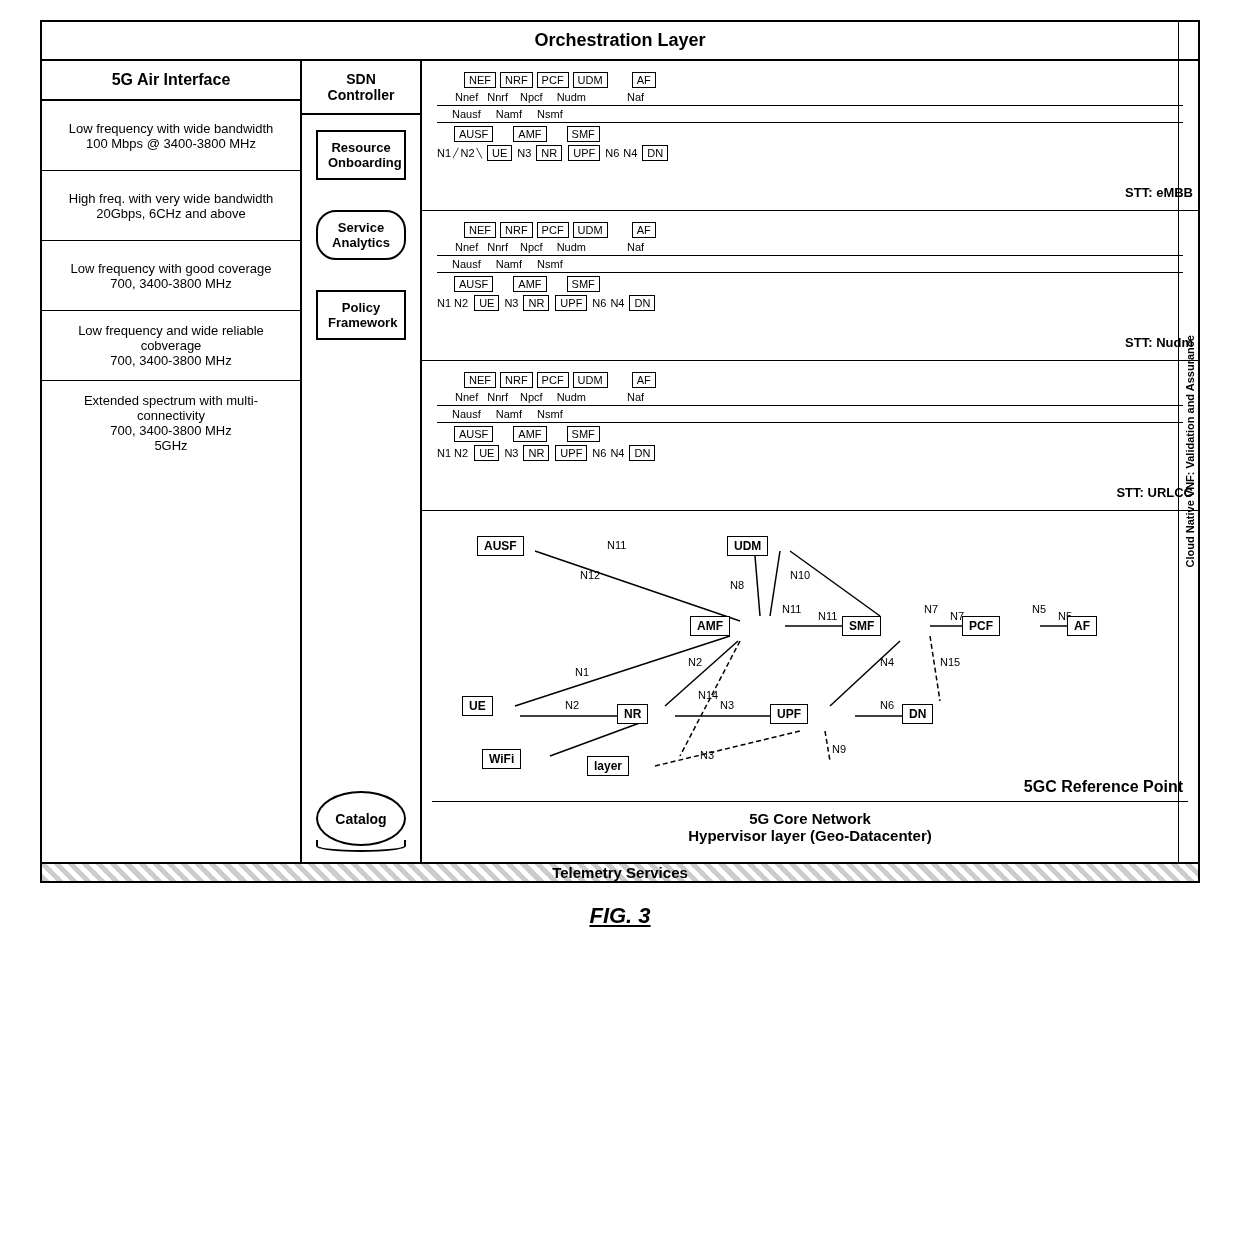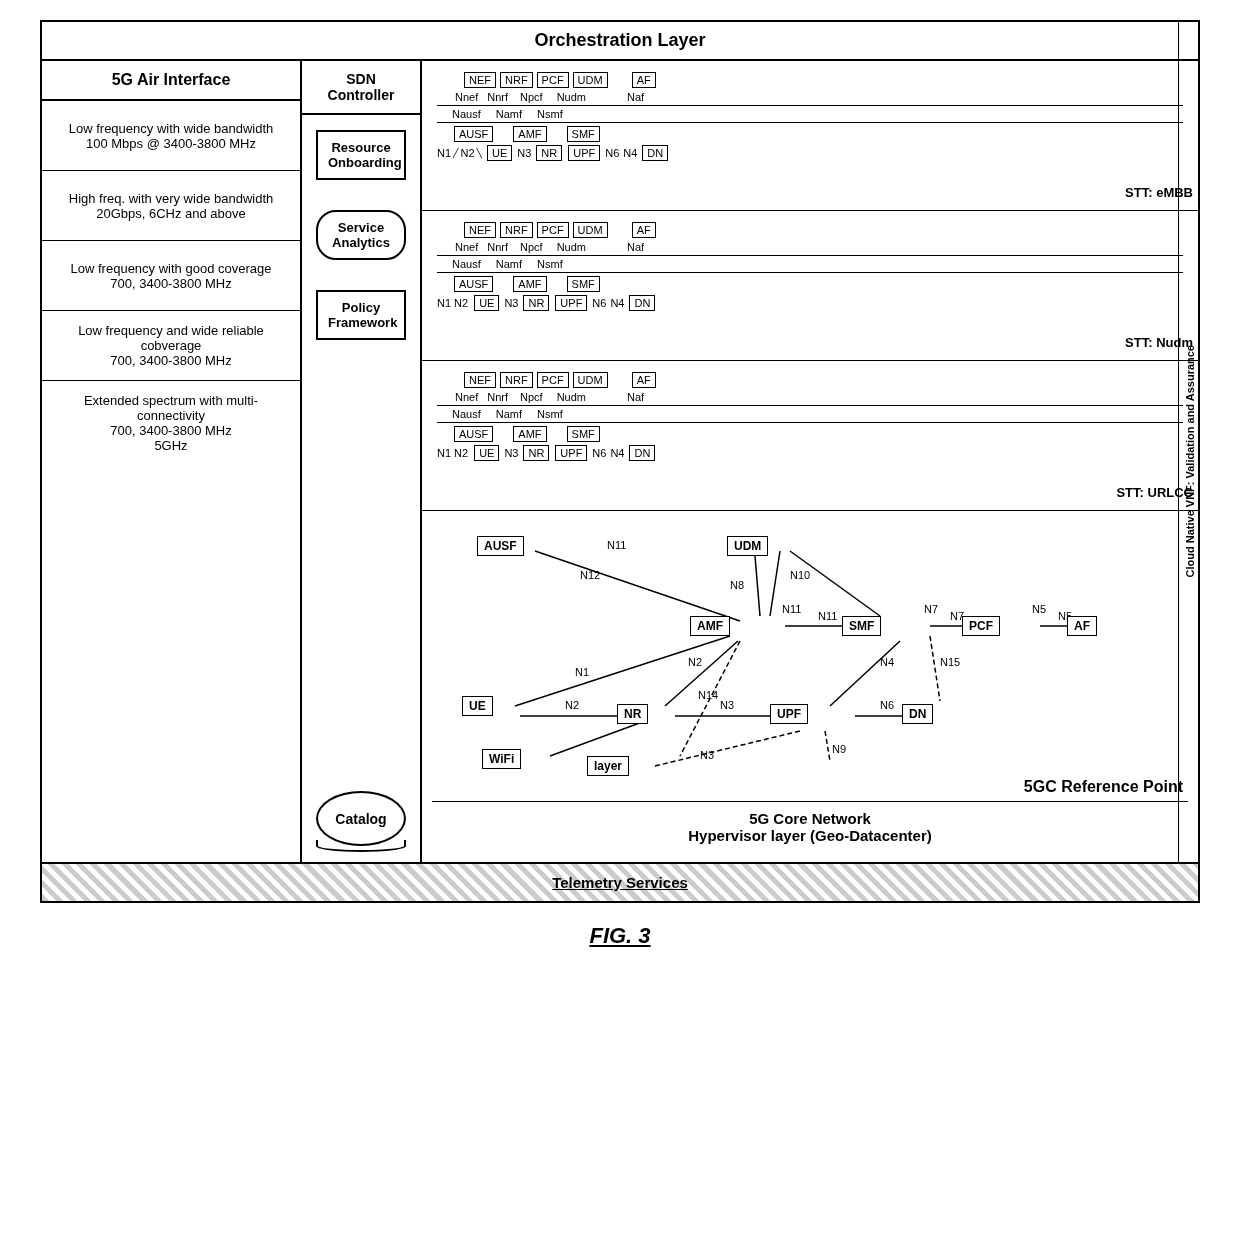--- a/index.html
+++ b/index.html
@@ -206,23 +206,21 @@
       background: repeating-linear-gradient(
         45deg,
         #ccc,
         #ccc 5px,
         #fff 5px,
         #fff 10px
       );
       text-align: center;
       font-size: 15px;
       font-weight: bold;
-      padding: 10px;
-      position: relative;
-      text-decoration: underline;
+      position: relative;
     }
 
     .telemetry-text {
       background: transparent;
       position: relative;
       z-index: 1;
     }
 
     
     .core-network-label {

